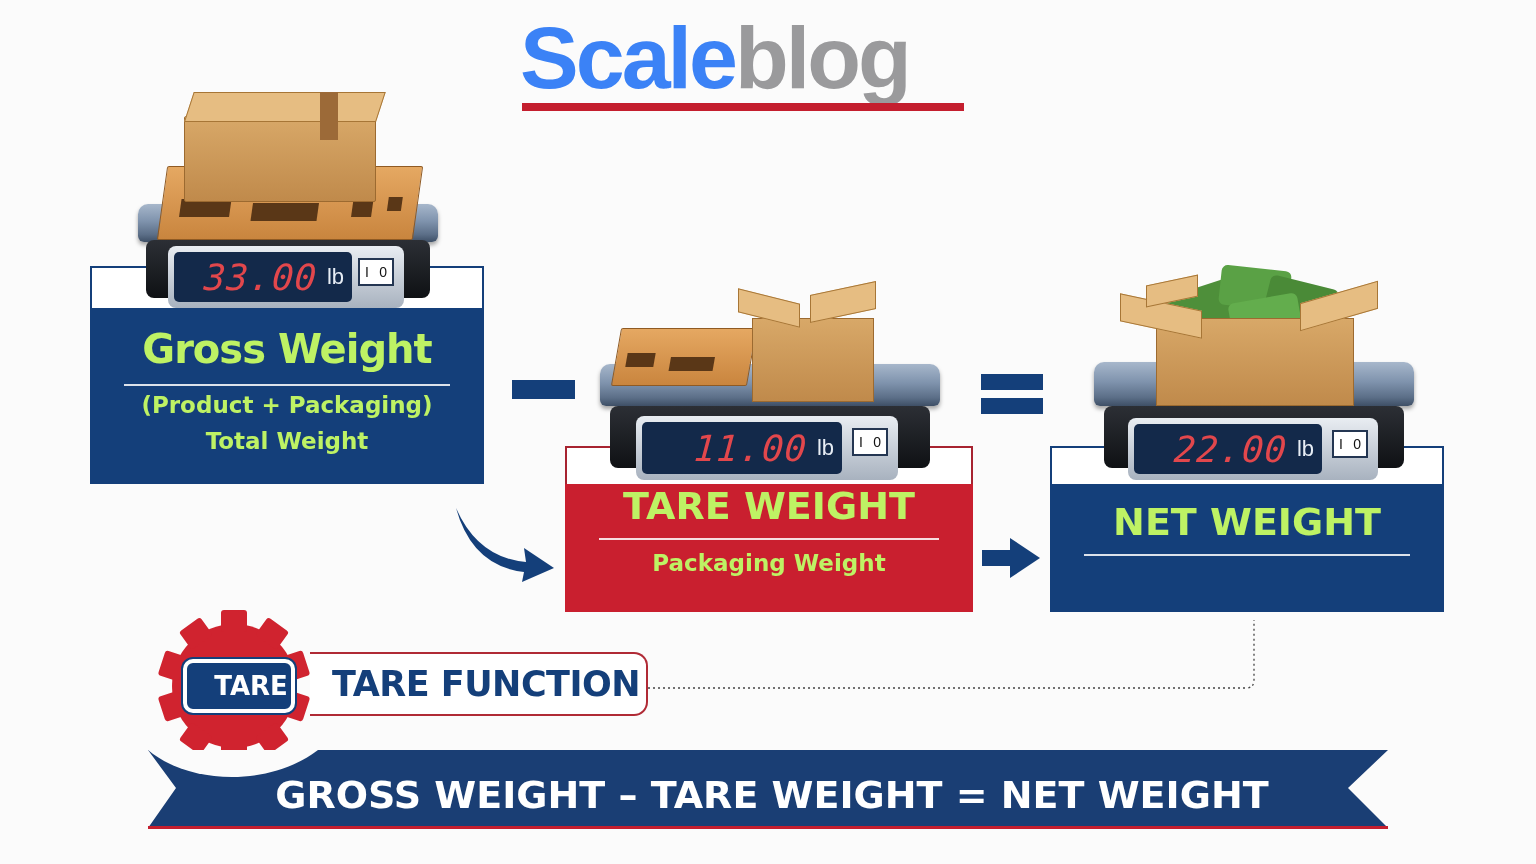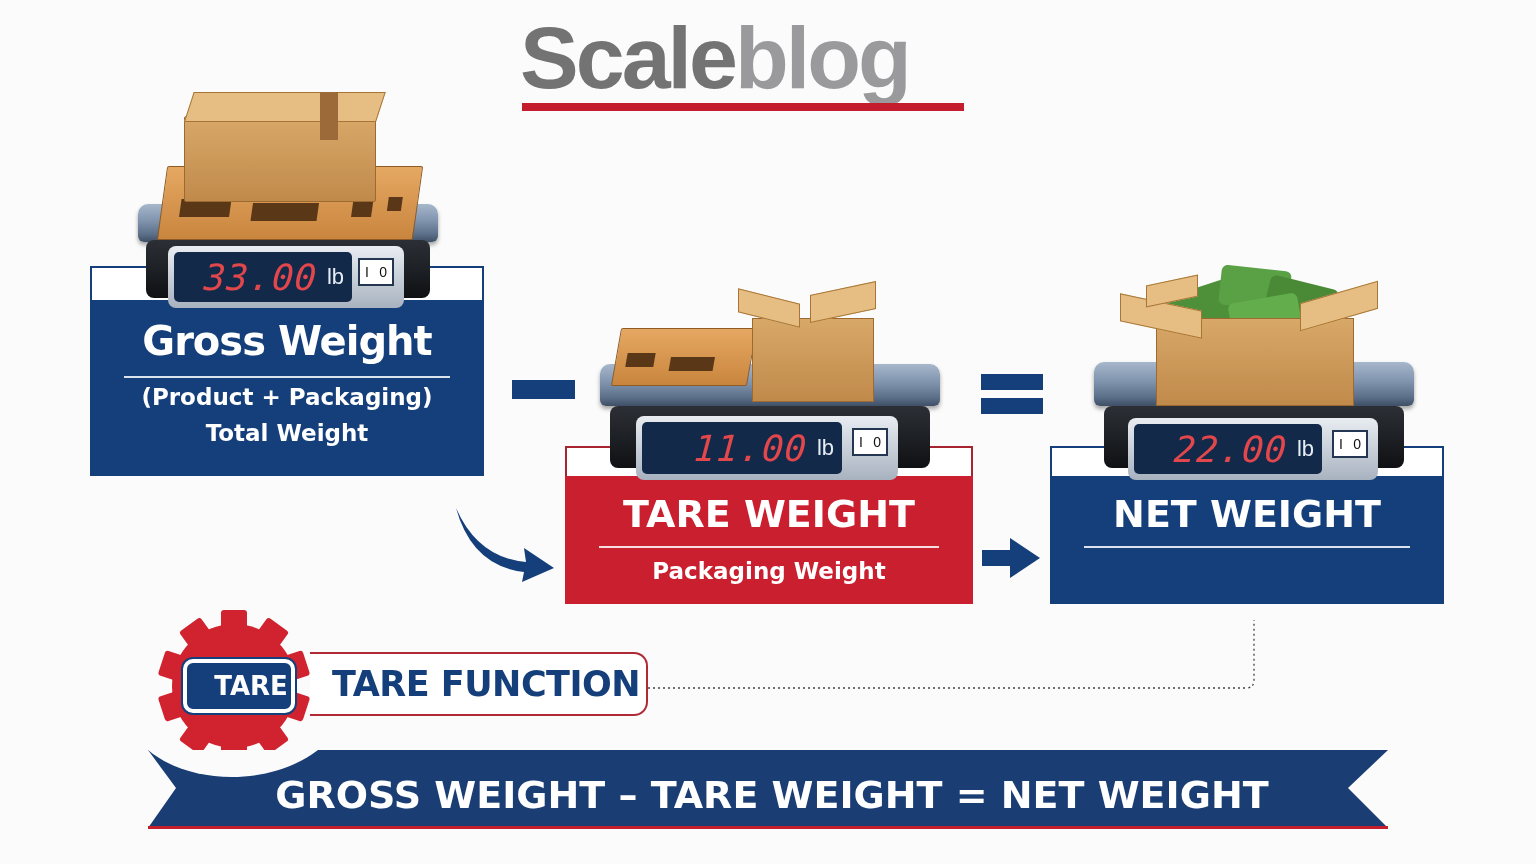--- a/index.html
+++ b/index.html
@@ -2,28 +2,28 @@
 <html><head>
 <meta charset="utf-8">
 <style>
   html, body { margin:0; padding:0; }
   body { width:1536px; height:864px; background:#fbfbfb; position:relative; overflow:hidden; font-family:"DejaVu Sans", sans-serif; }
   .abs { position:absolute; }
 
   
   .logo { left:520px; top:22px; width:510px; height:92px; }
   .logo-text { position:absolute; left:0; top:-8px; font-family:"Liberation Sans", sans-serif; font-weight:bold; font-size:88px; letter-spacing:-3px; line-height:1; }
-  .logo-scale { color:#737373; }
+  .logo-scale { color:#3b82f6; }
   .logo-blog { color:#9a9a9c; }
   .logo-bar { position:absolute; left:2px; top:81px; width:442px; height:8px; background:#c41e2e; }
 
   
   .card { position:absolute; }
   .card .frame { position:absolute; left:0; top:0; right:0; height:50px; border:2px solid; border-bottom:none; background:#fff; box-sizing:border-box; }
-  .card .body { position:absolute; left:0; right:0; bottom:16px; color:#ffffff; text-align:center; box-sizing:border-box; }
+  .card .body { position:absolute; left:0; right:0; bottom:8px; color:#bef264; text-align:center; box-sizing:border-box; }
   .card .title { font-weight:bold; }
   .card .rule { height:2px; background:rgba(255,255,255,0.85); margin:0 auto; }
   .card .sub { font-weight:bold; }
 
   .blue-bg { background:#143f7a; }
   .red-bg { background:#c91f2f; }
 
   
   .scale { position:absolute; }
   .platform { position:absolute; left:0; right:0; top:0; height:38px; border-radius:10px 10px 6px 6px;
@@ -100,21 +100,21 @@
 <div class="abs" style="left:320px; top:92px; width:18px; height:48px; background:#9c6a38;"></div>
 
 <div class="op-bar" style="left:512px; top:380px; width:63px; height:19px;"></div>
 
 <svg class="abs" style="left:448px; top:500px;" width="110" height="82" viewBox="0 0 110 82">
   <path d="M8 8 Q 30 58 78 62 L 76 48 L 106 68 L 74 82 L 76 72 Q 24 66 8 8 Z" fill="#143f7a"></path>
 </svg>
 
 <div class="card" style="left:565px; top:446px; width:408px; height:174px;">
   <div class="frame" style="border-color:#a72330; height:48px;"></div>
-  <div class="body red-bg" style="height:128px; padding-top:16px;">
+  <div class="body red-bg" style="height:128px; ">
     <div class="title" style="font-size:38px; letter-spacing:0px;">TARE WEIGHT</div>
     <div class="rule" style="width:340px; margin-top:10px;"></div>
     <div class="sub" style="font-size:23px; margin-top:10px;">Packaging Weight</div>
   </div>
 </div>
 
 <div class="scale" style="left:600px; top:362px; width:340px; height:120px;">
   <div class="platform" style="top:2px; height:42px;"></div>
   <div class="base" style="left:10px; right:10px; top:44px; height:62px;"></div>
   <div class="display-frame" style="left:36px; top:54px; width:262px; height:64px;">

